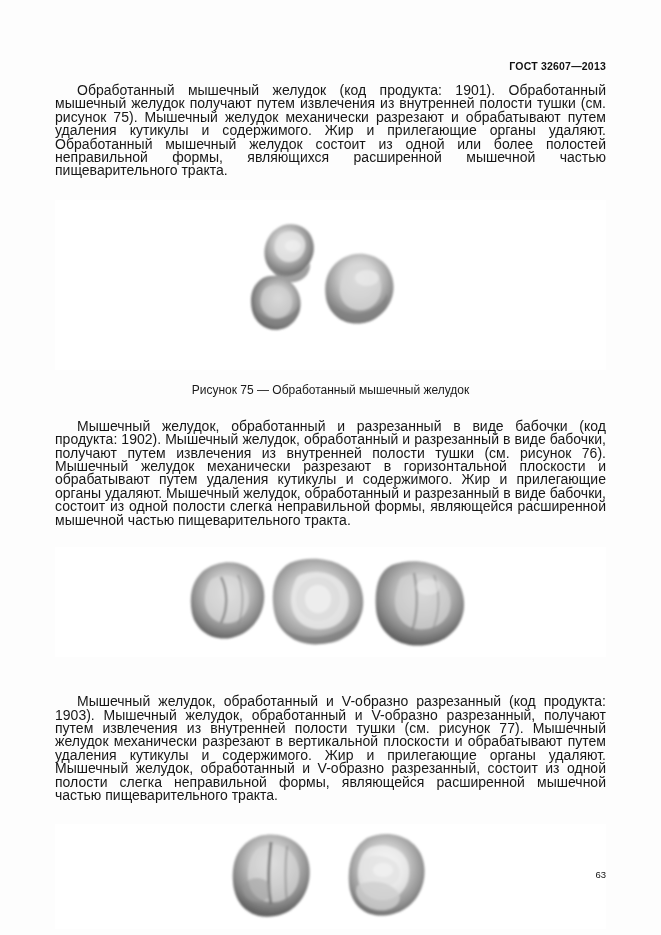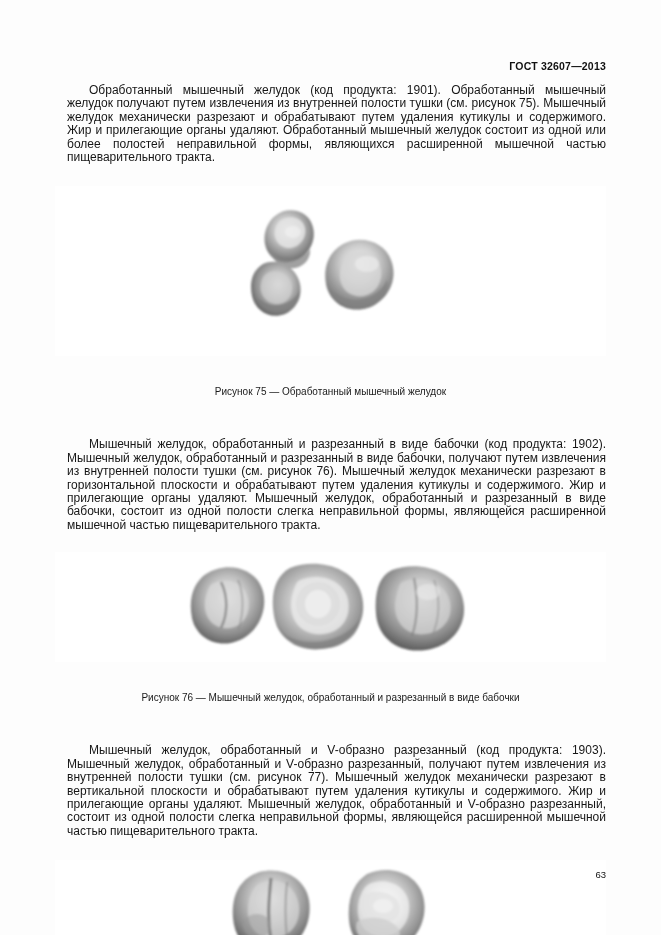--- a/index.html
+++ b/index.html
@@ -31,41 +31,41 @@
     letter-spacing: 0.2px;
     color: #111;
   }
   .content {
     position: absolute;
     left: 55px;
     top: 84px;
     width: 551px;
   }
   p.para {
-    margin: 0 0 0 12px;
-    font-size: 12px;
+    margin: 0 0 0 0;
+    font-size: 14px;
     line-height: 13.4px;
     text-align: justify;
     text-indent: 22px;
     color: #161616;
     letter-spacing: 0.01px;
     hyphens: manual;
   }
   .figblock {
     margin: 0;
     padding: 0;
     width: 100%;
     text-align: center;
   }
   .figcaption {
-    font-size: 10px;
+    font-size: 12px;
     line-height: 12px;
     text-align: center;
     color: #1a1a1a;
-    margin: 16px;
+    margin: 0;
   }
   .imgwrap {
     position: relative;
     margin: 0 auto;
     background: #ffffff;
   }
   .photo-canvas {
     display: block;
     margin: 0 auto;
   }
@@ -195,21 +195,20 @@
 
             <path d="M226 18 C252 8 288 18 296 44 C304 70 288 94 260 98 C232 102 212 86 210 62 C208 38 214 24 226 18 Z" fill="url(#g76c)"></path>
             <path d="M236 30 C256 22 280 30 284 50 C288 70 272 84 252 82 C234 80 226 62 230 46 C232 38 233 32 236 30 Z" fill="#d2d2d2" opacity="0.75"></path>
             <path d="M248 26 C252 46 252 66 246 84" stroke="#828282" stroke-width="2.2" fill="none" opacity="0.7"></path>
             <path d="M268 28 C274 46 274 66 266 84" stroke="#909090" stroke-width="1.8" fill="none" opacity="0.6"></path>
             <ellipse cx="262" cy="40" rx="12" ry="8" fill="#efefef" opacity="0.5"></ellipse>
           </g>
         </svg>
       </div>
       <div class="sp-i"></div>
-      <p class="figcaption">Рисунок 76 — Мышечный желудок, обработанный и разрезанный в виде бабочки</p>
     </div>
 
     <div class="sp-c"></div>
 
     <p class="para">Мышечный желудок, обработанный и V-образно разрезанный (код продукта: 1903). Мышечный желудок, обработанный и V-образно разрезанный, получают путем извлечения из внутренней полости тушки (см. рисунок 77). Мышечный желудок механически разрезают в вертикальной плоскости и обрабатывают путем удаления кутикулы и содержимого. Жир и прилегающие органы удаляют. Мышечный желудок, обработанный и V-образно разрезанный, состоит из одной полости слегка неправильной формы, являющейся расширенной мышечной частью пищеварительного тракта.</p>
 
     <div class="sp-g"></div>
 
     <div class="figblock">
       <div class="imgwrap">

